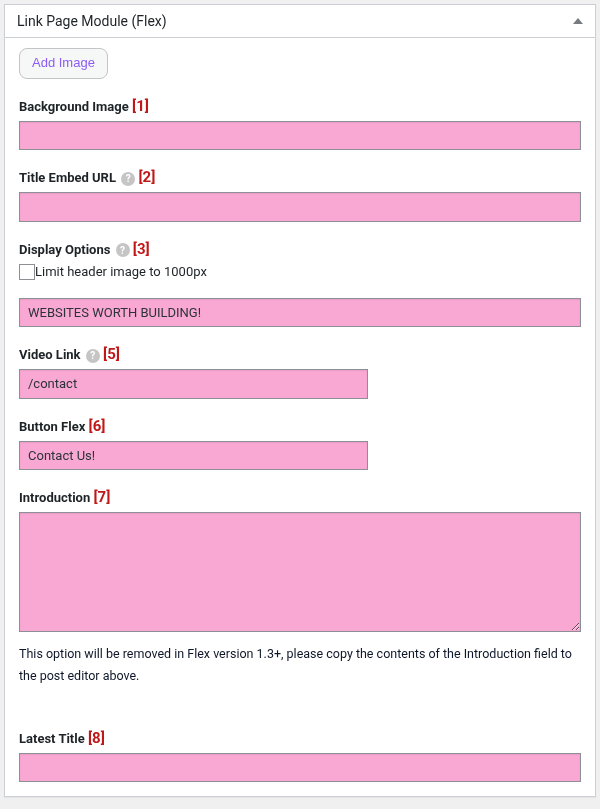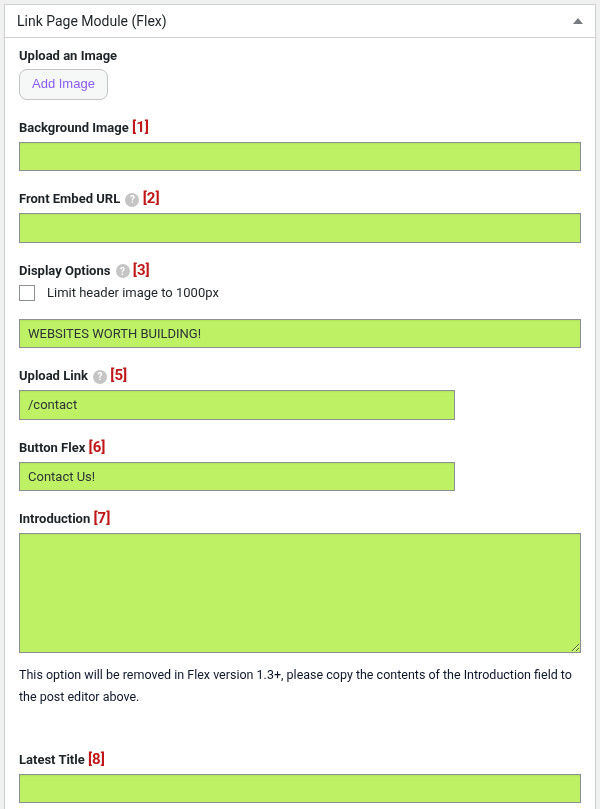--- a/index.html
+++ b/index.html
@@ -72,46 +72,46 @@
       vertical-align: middle;
       margin-left: 2px;
     }
     input[type="text"], textarea {
       width: 100%;
       padding: 4px 8px;
       font-size: 13px;
       line-height: 1.5;
       border: 1px solid #8c8f94;
       border-radius: 0;
-      background: #bef264;
+      background: #f9a8d4;
       color: #2c3338;
       box-shadow: inset 0 1px 2px rgba(0,0,0,0.07);
       font-family: inherit;
     }
-    input.medium { width: 436px; max-width: 100%; }
+    input.medium { width: 349px; max-width: 100%; }
     textarea {
       width: 100%;
       min-height: 120px;
       resize: both;
     }
     .btn {
       display: inline-block;
       padding: 6px 12px;
       font-size: 13px;
       background: #f6f7f7;
       border: 1px solid #c3c4c7;
       border-radius: 8px;
       color: #8b5cf6;
       cursor: pointer;
       line-height: 1.3;
     }
     .checkbox-row {
       display: flex;
       align-items: center;
-      gap: 12px;
+      gap: 0;
       margin-top: 6px;
     }
     .checkbox {
       width: 16px;
       height: 16px;
       border: 1px solid #8c8f94;
       background: #fff;
       display: inline-block;
       flex-shrink: 0;
     }
@@ -130,35 +130,34 @@
 <body>
 
 <div class="metabox">
   <div class="metabox-header">
     <h2>Link Page Module (Flex)</h2>
     <span class="toggle-indicator"></span>
   </div>
   <div class="metabox-body">
 
     <div class="field-group">
-      <label class="field-label">Upload an Image</label>
       <button class="btn">Add Image</button>
     </div>
 
     <div class="field-group">
       <label class="field-label">
         <span>Background Image</span>
         <span class="annot">[1]</span>
       </label>
       <input type="text" value="" style="">
     </div>
 
     <div class="field-group">
       <label class="field-label">
-        <span>Front Embed URL</span>
+        <span>Title Embed URL</span>
         <span class="help-icon">?</span>
         <span class="annot">[2]</span>
       </label>
       <input type="text" value="" style="">
     </div>
 
     <div class="field-group">
       <label class="field-label">
         <span>Display Options</span>
         <span class="help-icon">?</span>
@@ -169,21 +168,21 @@
         <span class="checkbox-label">Limit header image to 1000px</span>
       </div>
     </div>
 
     <div class="field-group">
       <input type="text" value="WEBSITES WORTH BUILDING!" style="">
     </div>
 
     <div class="field-group">
       <label class="field-label">
-        <span>Upload Link</span>
+        <span>Video Link</span>
         <span class="help-icon">?</span>
         <span class="annot">[5]</span>
       </label>
       <input type="text" class="medium" value="/contact" style="">
     </div>
 
     <div class="field-group">
       <label class="field-label">
         <span>Button Flex</span>
         <span class="annot">[6]</span>

